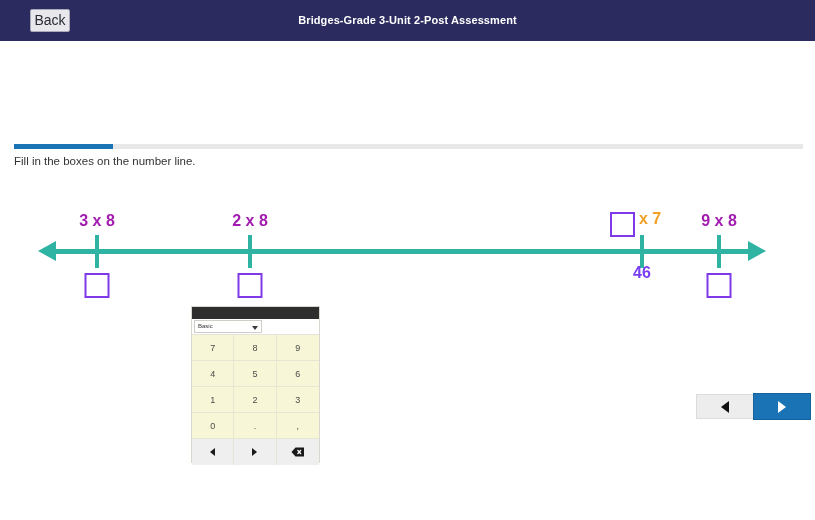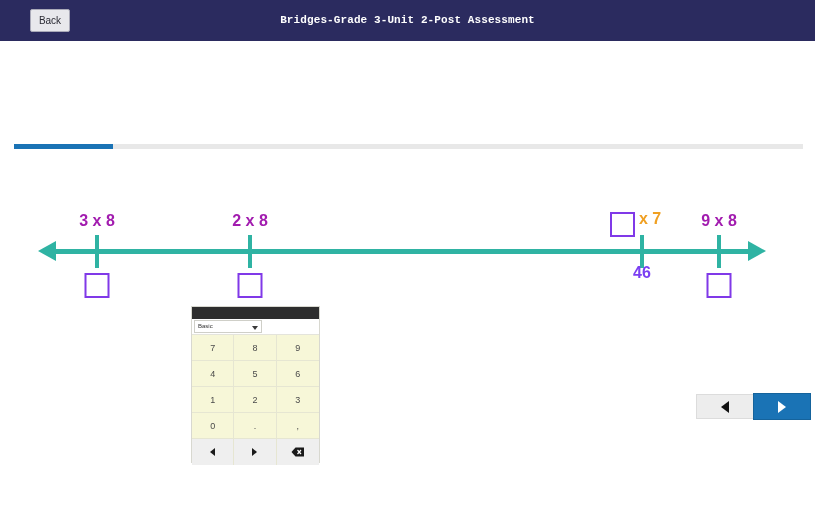--- a/index.html
+++ b/index.html
@@ -22,37 +22,36 @@
     width: 815px; height: 41px;
     background: #2b2b5f;
   }
   .back-btn {
     position: absolute; left: 30px; top: 9px;
     width: 40px; height: 23px;
     background: #e8e8ec;
     border: 1px solid #a9a9b8;
     border-radius: 2px;
     color: #2a2a33;
-    font-size: 10px;
+    font-size: 14px;
     line-height: 21px;
     text-align: center;
     cursor: pointer;
     font-family: "Liberation Sans", sans-serif;
   }
   .topbar-title {
     position: absolute; left: 0; top: 0;
     width: 815px; height: 41px;
     line-height: 41px;
     text-align: center;
     color: #ffffff;
     font-size: 11px;
     font-weight: bold;
     letter-spacing: 0.1px;
     pointer-events: none;
-    font-family: Liberation Mono, monospace;
   }
 
   
   .logo-wrap {
     position: absolute; left: 12px; top: 45px;
     width: 150px; height: 92px;
   }
   .logo-svg { display: block; }
 
   
@@ -257,20 +256,21 @@
   <div class="topbar">
     <div class="back-btn">Back</div>
     <div class="topbar-title">Bridges-Grade 3-Unit 2-Post Assessment</div>
   </div>
 
 
   <div class="progress-track">
     <div class="progress-fill" style="width: 98.625px;"></div>
   </div>
 
+  <div class="instruction">Fill in the boxes on the number line.</div>
 
   <div class="numline-area">
 
     <div class="nl-arrow-left"></div>
     <div class="nl-axis"></div>
     <div class="nl-arrow-right"></div>
 
     <div class="nl-tick" style="left:95px"></div>
     <div class="nl-label" style="left:97px">3 x 8</div>
     <div class="nl-box nl-box-below" style="left:97px"></div>

